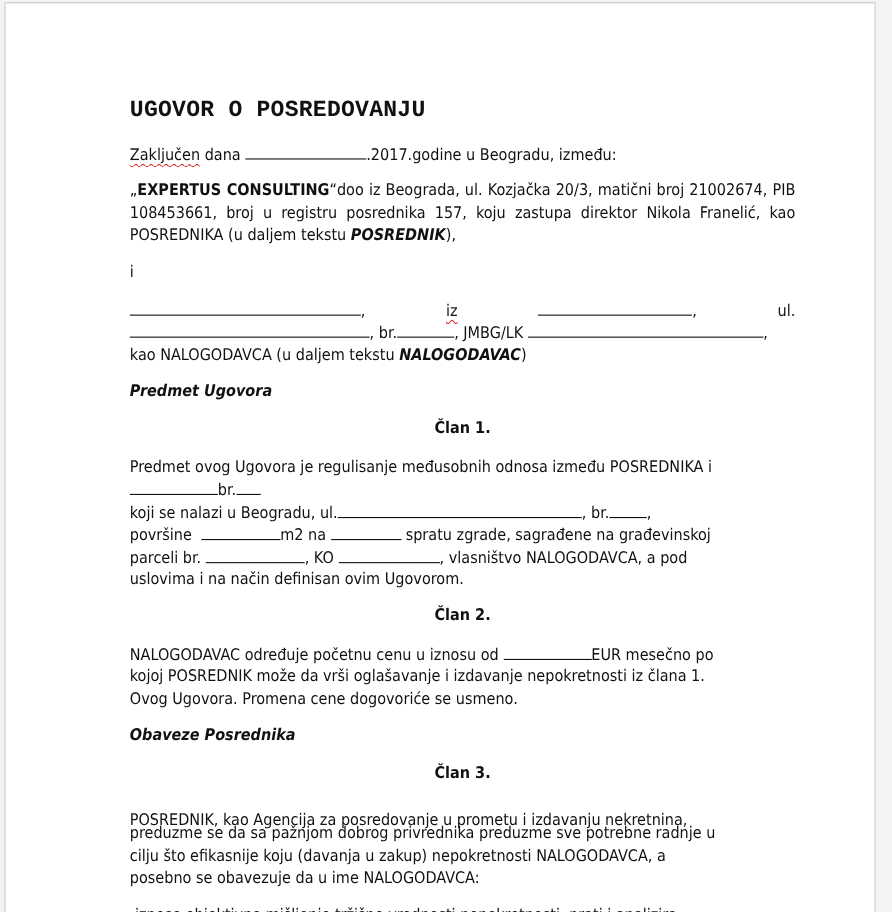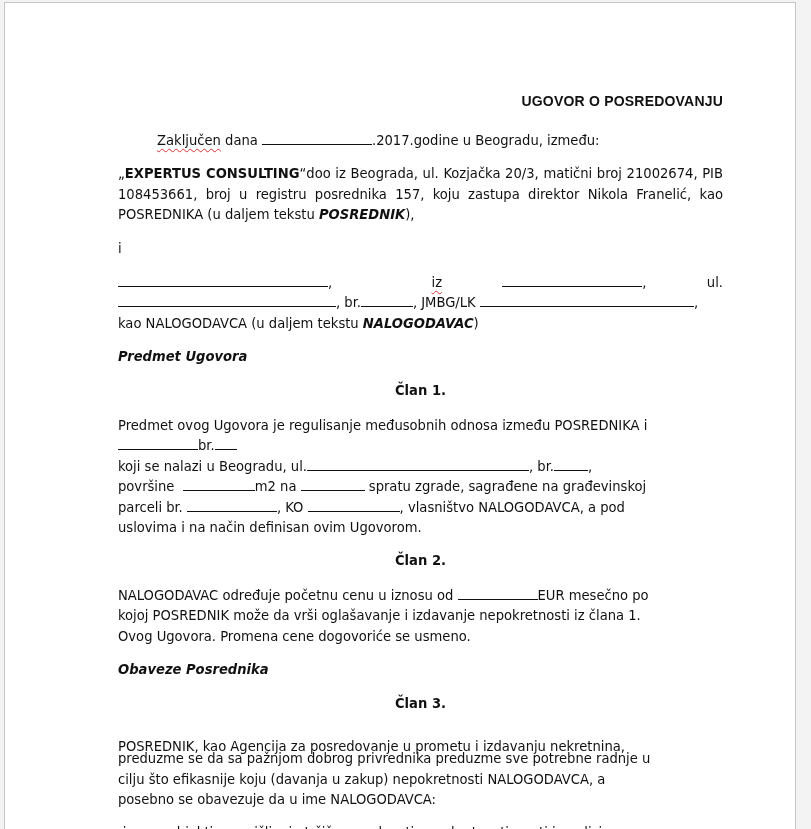--- a/index.html
+++ b/index.html
@@ -19,34 +19,33 @@
       position:absolute; left:113px; top:0;
       width:605px;
       font-family:"DejaVu Sans Condensed","DejaVu Sans", sans-serif;
       font-stretch:condensed;
       font-size:14.6px;
       color:#111;
       line-height:20.5px;
     }
     .title {
       position:absolute; top:88px; left:0; width:605px;
-      text-align:right; font-weight:bold; font-size:14px;
-      font-family:Liberation Sans, sans-serif;
+      text-align:left; font-weight:bold; font-size:21px;
+      font-family:Liberation Mono, monospace;
       letter-spacing:0.2px;
     }
     p { margin:0; position:absolute; left:0; width:605px; }
     .just { text-align:justify; text-align-last:left; }
     .center { text-align:center; }
     .b { font-weight:bold; }
     .bi { font-weight:bold; font-style:italic; }
     .squig {
       text-decoration:underline wavy #d33;
       text-decoration-thickness:1px;
       text-underline-offset:3px;
-      margin-left:39px;
     }
     .blank { display:inline-block; border-bottom:1px solid #111; height:14px; vertical-align:baseline; }
     .row { display:flex; justify-content:space-between; align-items:baseline; }
   </style>
 </head>
 <body>
 
 <div class="page">
   <div class="content">
 

